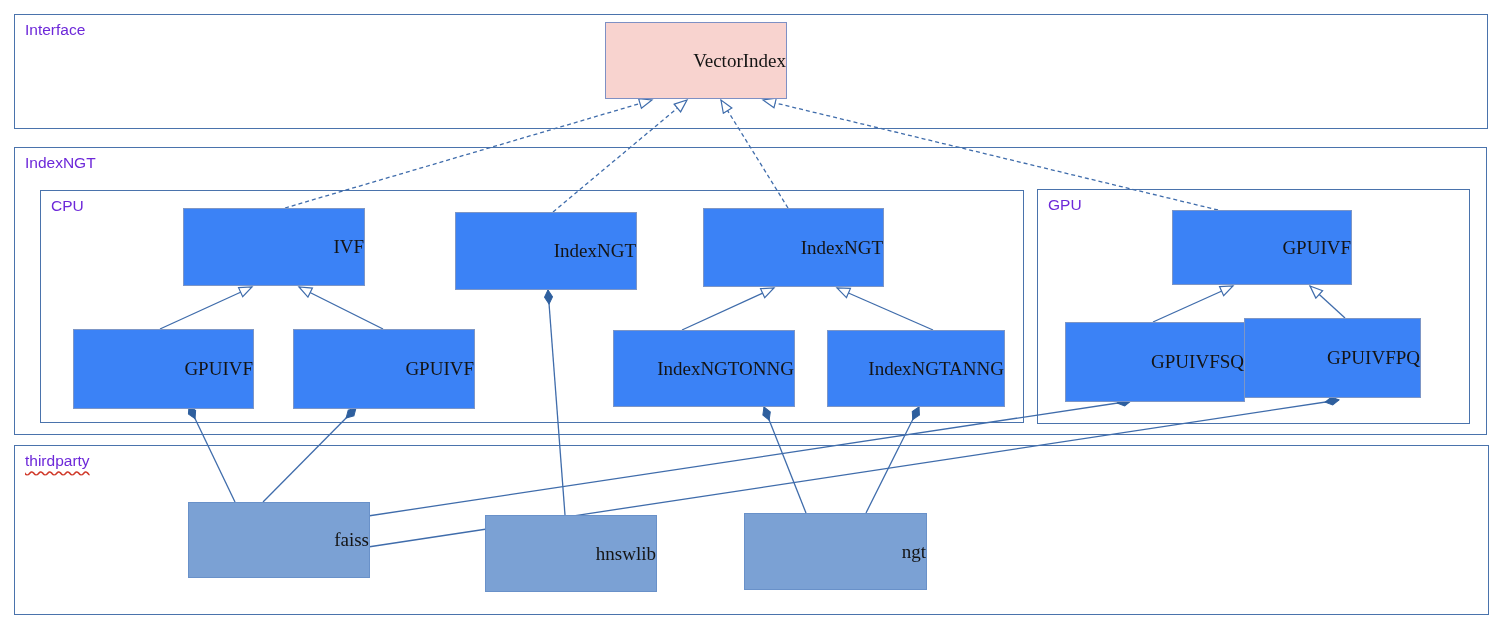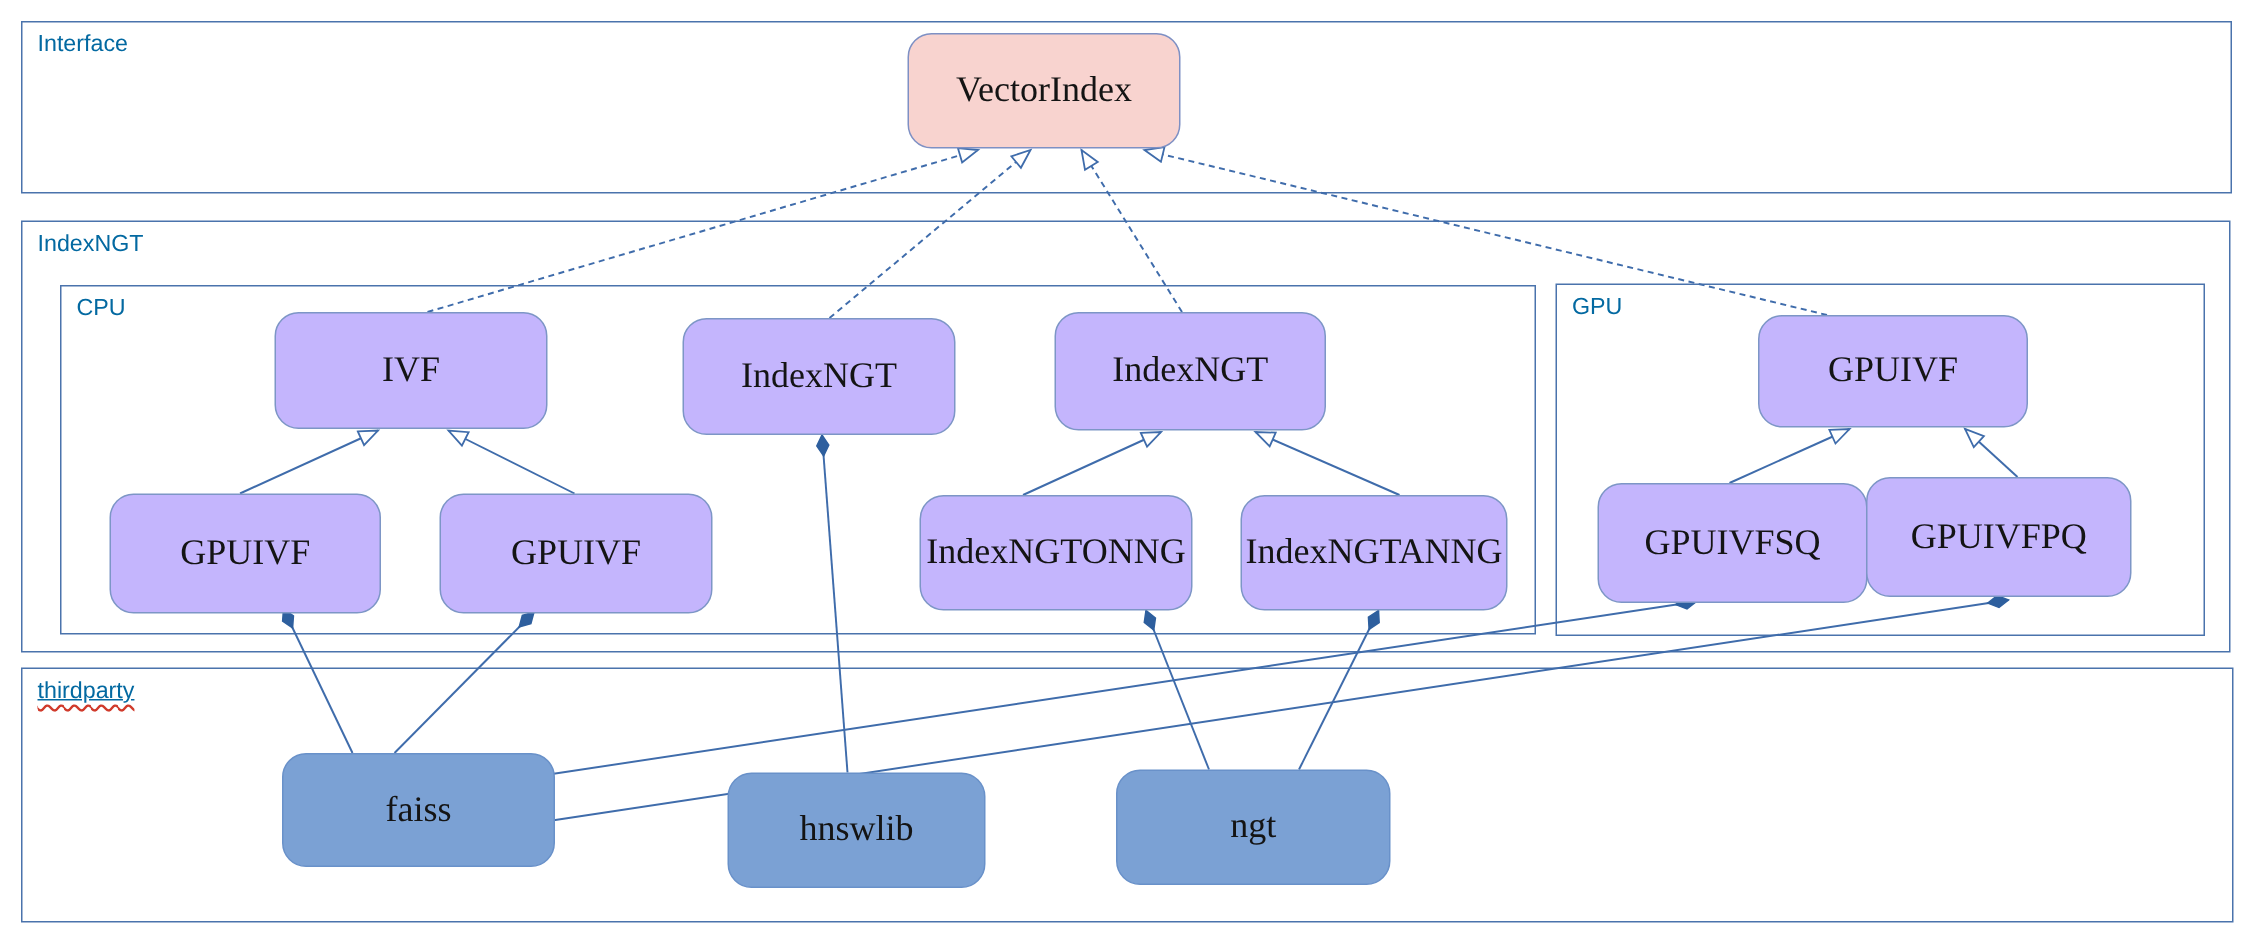--- a/index.html
+++ b/index.html
@@ -1,34 +1,34 @@
 <!DOCTYPE html>
 <html><head>
 <meta charset="utf-8">
 <style>
   html,body{margin:0;padding:0;background:#ffffff;}
   body{position:relative;width:1503px;height:628px;overflow:hidden;
        font-family:"Liberation Sans",sans-serif;}
 
   .container{position:absolute;border:1.6px solid #4a73ac;z-index:1;background:transparent;}
-  .clabel{position:absolute;top:6px;left:10px;font-size:15.5px;color:#0369a1;white-space:nowrap;}
-  .u-straight{text-decoration:underline;margin-top:40px;}
+  .clabel{position:absolute;top:6px;left:10px;font-size:15.5px;color:#6d28d9;white-space:nowrap;}
+  .u-straight{margin-top:40px;}
   .u-wavy{text-decoration:underline wavy #d03a2b;text-underline-offset:4px;}
 
   #c-interface{left:14px;top:14px;width:1472px;height:113px;}
   #c-implement{left:14px;top:147px;width:1471px;height:286px;}
   #c-cpu{left:40px;top:190px;width:982px;height:231px;}
   #c-gpu{left:1037px;top:189px;width:431px;height:233px;}
   #c-thirdparty{left:14px;top:445px;width:1473px;height:168px;}
 
-  .node{position:absolute;display:flex;align-items:center;justify-content:center;
-        border-radius:16px;z-index:3;font-family:"Liberation Serif",serif;
-        font-size:24px;color:#141414;text-align:center;}
+  .node{position:absolute;display:flex;align-items:center;justify-content:flex-end;
+        border-radius:0;z-index:3;font-family:"Liberation Serif",serif;
+        font-size:19px;color:#141414;text-align:center;}
   .node-pink {background:#f8d3cf;border:1.6px solid #7e90c4;}
-  .node-green{background:#c4b5fd;border:1.6px solid #7d96c6;}
+  .node-green{background:#3b82f6;border:1.6px solid #7d96c6;}
   .node-blue {background:#7ba1d4;border:1.6px solid #6991c9;}
 
   #n-vectorindex {left:605px;top:22px; width:180px;height:75px;}
   #n-ivf         {left:183px;top:208px;width:180px;height:76px;}
   #n-indexhnsw   {left:455px;top:212px;width:180px;height:76px;}
   #n-indexngt    {left:703px;top:208px;width:179px;height:77px;}
   #n-gpuivf      {left:1172px;top:210px;width:178px;height:73px;}
   #n-ivfsq       {left:73px; top:329px;width:179px;height:78px;}
   #n-ivfpq       {left:293px;top:329px;width:180px;height:78px;}
   #n-indexngtonng{left:613px;top:330px;width:180px;height:75px;}

